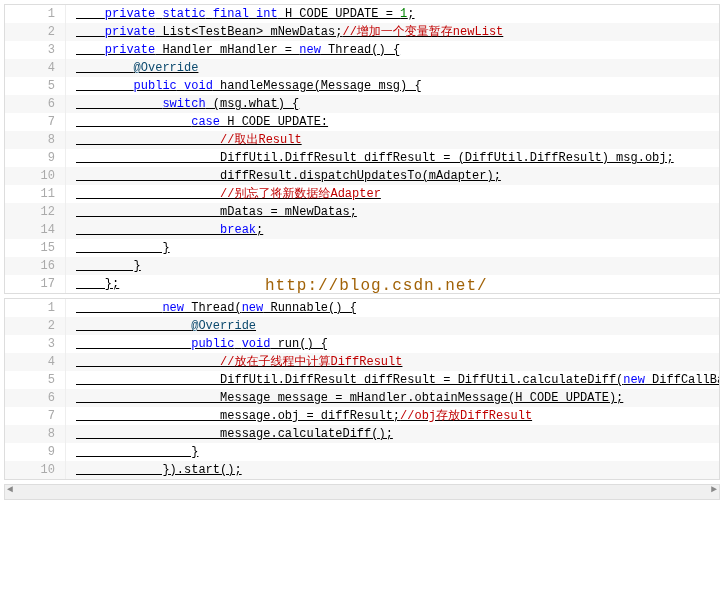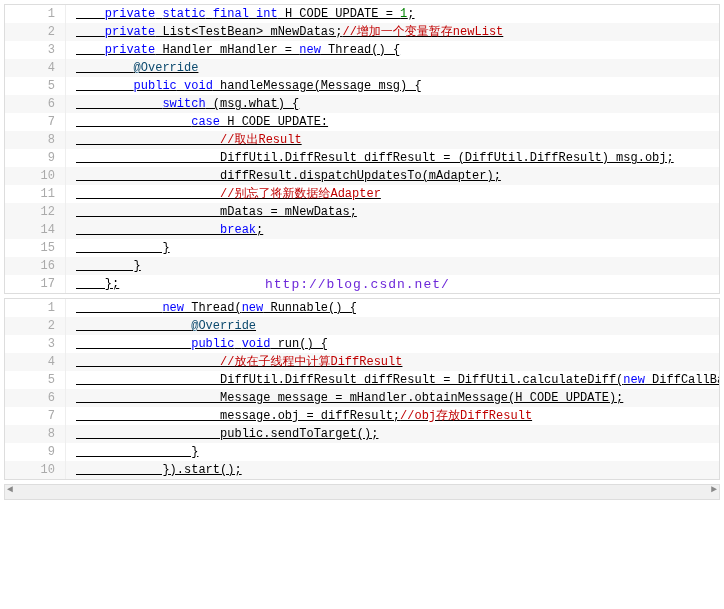--- a/index.html
+++ b/index.html
@@ -39,22 +39,22 @@
   text-decoration: underline;
 }
 .kw { color: #0000ff; }
 .num { color: #008200; }
 .cmt-red { color: #c00000; margin-top: 27px; }
 .ann { color: #0c4a6e; }
 .watermark {
   position: absolute;
   left: 260px;
   top: 272px;
-  color: #6d28d9;
-  font-size: 13px;
+  color: #a16207;
+  font-size: 16px;
   letter-spacing: 1px;
   pointer-events: none;
 }
 .scroll {
   height: 14px;
   background: #f0f0f0;
   border: 1px solid #ddd;
   margin: 4px;
   position: relative;
 }
@@ -173,21 +173,21 @@
       <div class="line even">
         <div class="gutter">6</div>
         <div class="code"><span>                    Message message = mHandler.obtainMessage(H_CODE_UPDATE);</span></div>
       </div>
       <div class="line odd">
         <div class="gutter">7</div>
         <div class="code"><span>                    message.obj = diffResult;</span><span class="cmt-red">//obj存放DiffResult</span></div>
       </div>
       <div class="line even">
         <div class="gutter">8</div>
-        <div class="code"><span>                    public.sendToTarget();</span></div>
+        <div class="code"><span>                    message.calculateDiff();</span></div>
       </div>
       <div class="line odd">
         <div class="gutter">9</div>
         <div class="code"><span>                }</span></div>
       </div>
       <div class="line even">
         <div class="gutter">10</div>
         <div class="code"><span>            }).start();</span></div>
       </div>
     </div>

